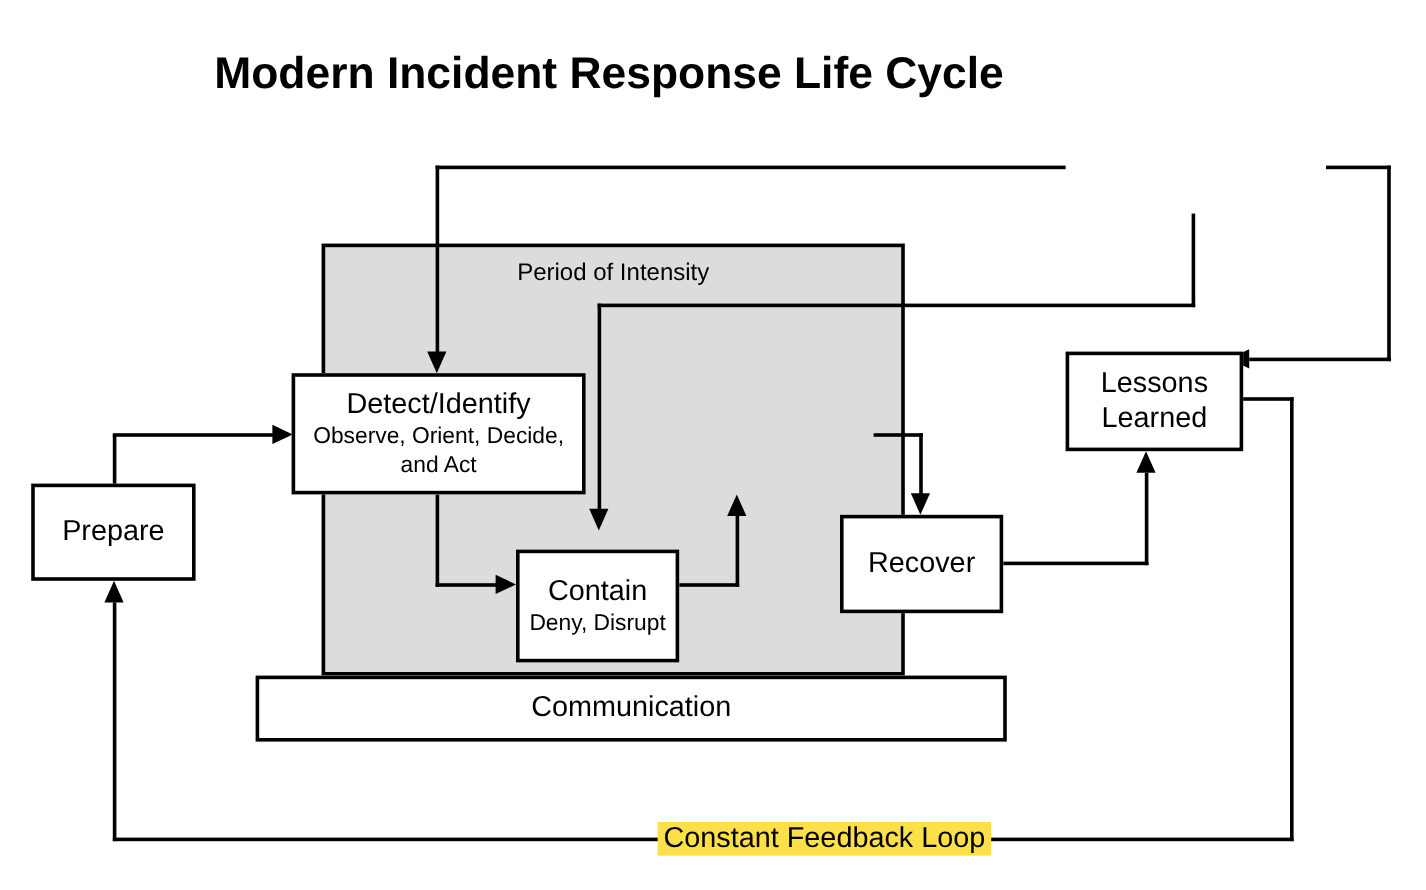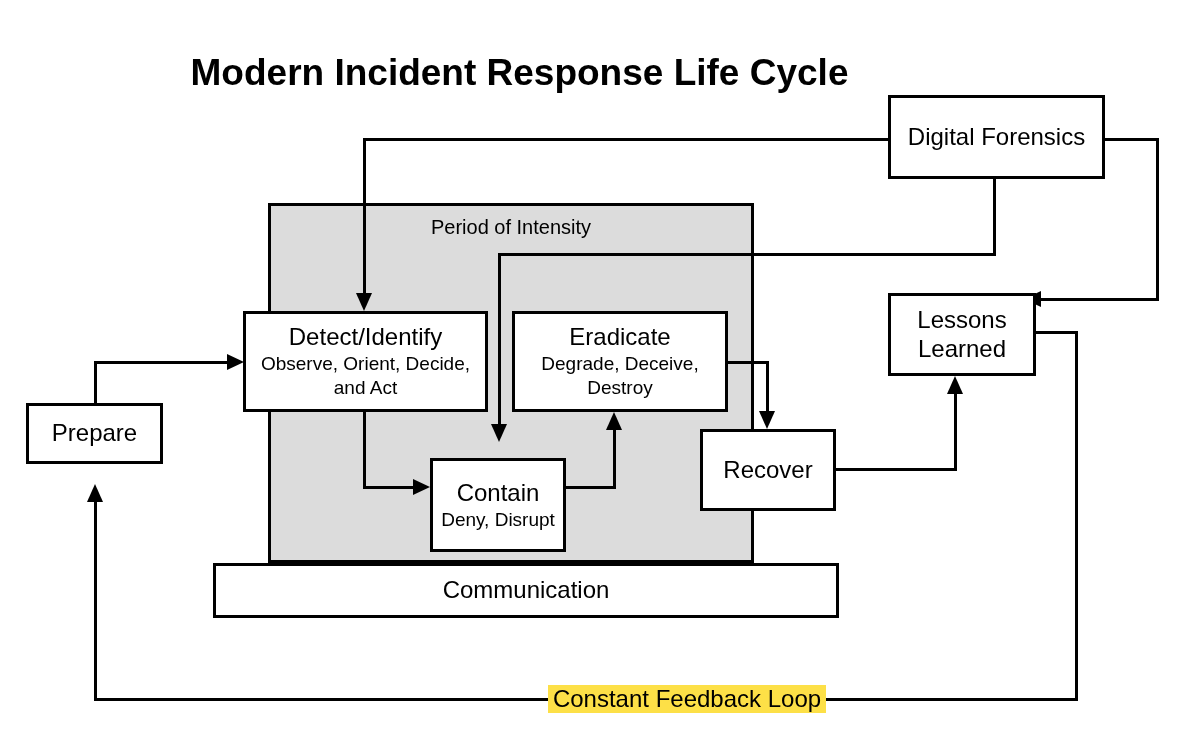--- a/index.html
+++ b/index.html
@@ -6,21 +6,21 @@
   .canvas{
     position:relative;
     width:1188px;height:742px;
     background:#ffffff;
     font-family:"Liberation Sans", sans-serif;
     color:#000;
     overflow:hidden;
   }
   .title{
     position:absolute;left:150px;top:40px;width:715px;
-    margin:12px;text-align:center;
+    margin:0;text-align:center;
     font-size:37px;font-weight:bold;letter-spacing:0px;
   }
   .region{
     position:absolute;
     background:#dcdcdc;
     border:3px solid #000;
     box-sizing:border-box;
   }
   .region-label{
     position:absolute;left:0;right:0;top:10px;
@@ -99,48 +99,41 @@
   <div class="ah ah-up" style="left:947px;top:376px;"></div>
 
   <div class="hl" style="left:1024px;top:331px;width:54px;"></div>
   <div class="vl" style="left:1075px;top:331px;height:370px;"></div>
   <div class="hl" style="left:94px;top:698px;width:984px;"></div>
   <div class="vl" style="left:94px;top:502px;height:199px;"></div>
   <div class="ah ah-up" style="left:87px;top:484px;"></div>
 
   <div class="loop-label">Constant Feedback Loop</div>
 
-  <div class="node" style="left:26px;top:403px;width:137px;height:61px;">
+  <div class="node" style="left:26px;top:403px;width:137px;height:81px;">
     <div class="node-label">Prepare</div>
   </div>
 
   <div class="node" style="left:243px;top:311px;width:245px;height:101px;">
     <div class="node-label">Detect/Identify</div>
     <div class="node-sub" style="width:230px;">Observe, Orient, Decide, and Act</div>
   </div>
 
-  <div class="node" style="left:512px;top:311px;width:216px;height:101px;">
-    <div class="node-label">Eradicate</div>
-    <div class="node-sub" style="width:175px;">Degrade, Deceive, Destroy</div>
-  </div>
 
   <div class="node" style="left:430px;top:442px;width:136px;height:94px;margin-top:16px;">
     <div class="node-label">Contain</div>
     <div class="node-sub">Deny, Disrupt</div>
   </div>
 
   <div class="node" style="left:700px;top:429px;width:136px;height:82px;">
     <div class="node-label">Recover</div>
   </div>
 
   <div class="node" style="left:888px;top:293px;width:148px;height:83px;">
     <div class="node-label" style="width:110px;">Lessons Learned</div>
   </div>
 
-  <div class="node" style="left:888px;top:95px;width:217px;height:84px;">
-    <div class="node-label">Digital Forensics</div>
-  </div>
 
   <div class="node comm-bar" style="left:213px;top:563px;width:626px;height:55px;">
     <div class="node-label">Communication</div>
   </div>
 
 </div>
 
 </body></html>

